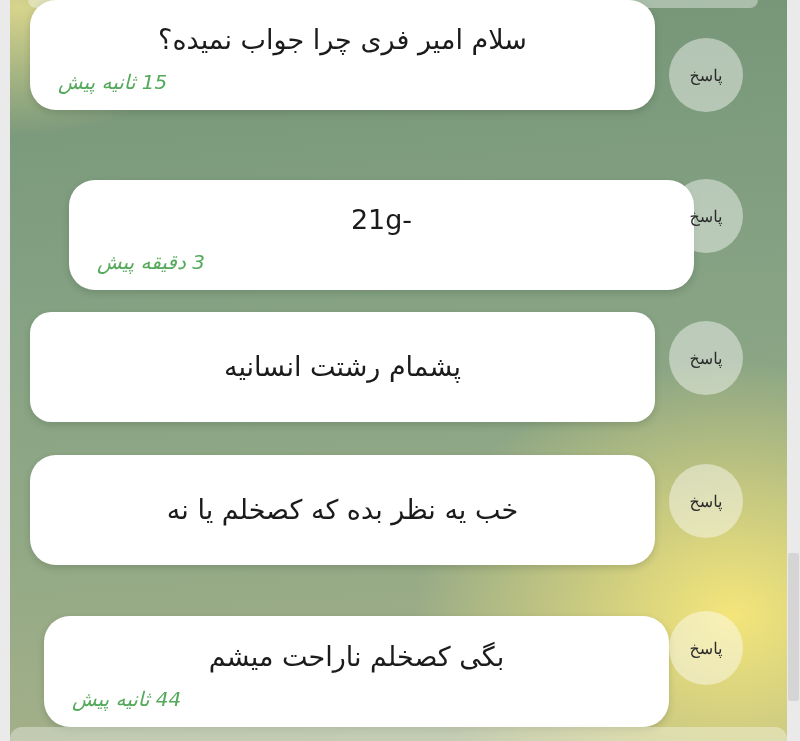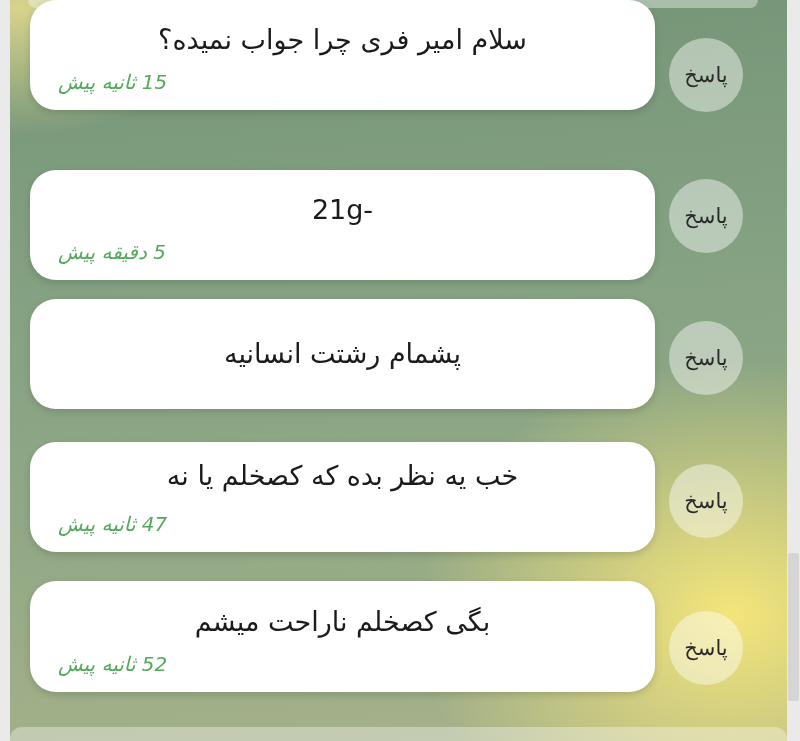--- a/index.html
+++ b/index.html
@@ -35,67 +35,66 @@
   }
   
   .card{
     position:absolute;left:20px;width:625px;height:110px;
     background:#ffffff;border-radius:26px;
     box-shadow:0 3px 7px rgba(40,60,40,0.20);
     display:flex;flex-direction:column;box-sizing:border-box;
     padding:10px 26px 10px 26px;
   }
   .card:nth-of-type(1){top:30px;}
-  .card:nth-of-type(2){top:170px;}
-  .card:nth-of-type(3){top:299px;}
-  .card:nth-of-type(4){top:442px;gap:13px;}
-  .card:nth-of-type(5){top:581px;height:111px;}
+  .card:nth-of-type(2){top:180px;margin-left:39px;}
+  .card:nth-of-type(3){top:312px;border-radius:21px;}
+  .card:nth-of-type(4){top:455px;gap:13px;}
+  .card:nth-of-type(5){top:616px;height:111px;margin-left:14px;}
   .msg-text{
     flex:1;display:flex;align-items:center;justify-content:center;
     font-size:27px;color:#1b1b1b;line-height:1.3;
     unicode-bidi:plaintext;text-align:center;
   }
   .msg-time{
     direction:rtl;text-align:left;
     font-size:20px;color:#54a95b;padding:0 2px 6px 2px;font-style:italic;
   }
   
   .reply-btn{
     position:absolute;left:659px;width:74px;height:74px;border-radius:50%;
     background:rgba(255,255,255,0.44);
     display:flex;align-items:center;justify-content:center;
-    font-size:21px;color:#2a2a2a;cursor:pointer;border:none;
+    font-size:16px;color:#2a2a2a;cursor:pointer;border:none;
   }
   .reply-btn[data-idx="0"]{top:38px;}
   .reply-btn[data-idx="1"]{top:179px;}
   .reply-btn[data-idx="2"]{top:321px;}
   .reply-btn[data-idx="3"]{top:464px;}
   .reply-btn[data-idx="4"]{top:611px;}
 </style>
 </head>
 <body>
 
 <div class="canvas">
 
   <div class="strip-top"></div>
 
   <div class="card">
     <div class="msg-text" dir="auto">21g-</div>
-    <div class="msg-time">5 دقیقه پیش</div>
+    <div class="msg-time">3 دقیقه پیش</div>
   </div>
   <div class="card">
     <div class="msg-text" dir="auto">پشمام رشتت انسانیه</div>
   </div>
   <div class="card">
     <div class="msg-text" dir="auto">خب یه نظر بده که کصخلم یا نه</div>
-    <div class="msg-time">47 ثانیه پیش</div>
   </div>
   <div class="card">
     <div class="msg-text" dir="auto">بگی کصخلم ناراحت میشم</div>
-    <div class="msg-time">52 ثانیه پیش</div>
+    <div class="msg-time">44 ثانیه پیش</div>
   </div>
   <div class="card">
     <div class="msg-text" dir="auto">سلام امیر فری چرا جواب نمیده؟</div>
     <div class="msg-time">15 ثانیه پیش</div>
   </div>
 
   <button class="reply-btn" data-idx="0">پاسخ</button>
   <button class="reply-btn" data-idx="1">پاسخ</button>
   <button class="reply-btn" data-idx="2">پاسخ</button>
   <button class="reply-btn" data-idx="3">پاسخ</button>

